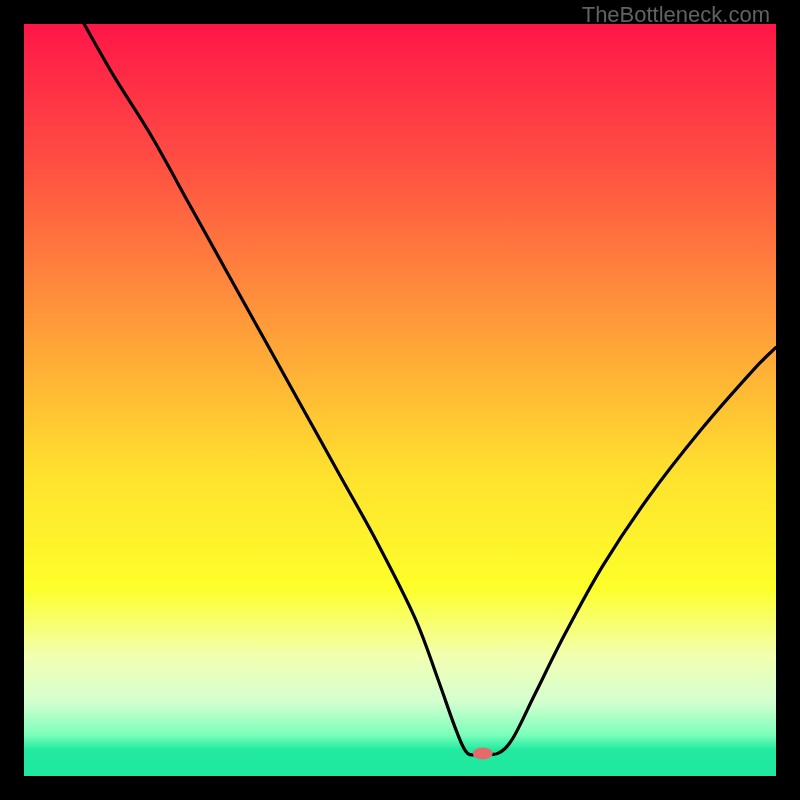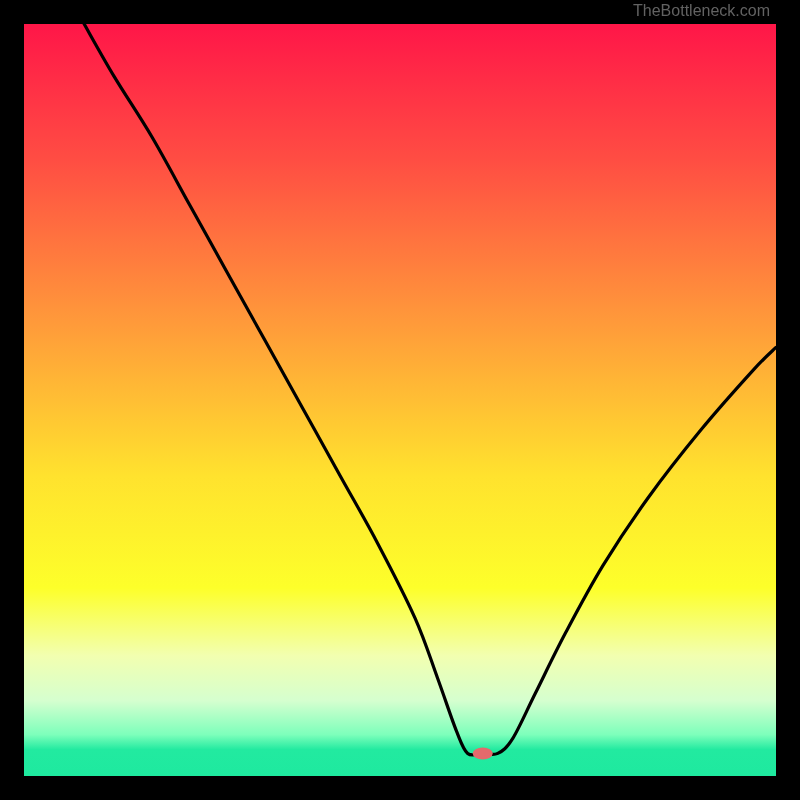--- a/index.html
+++ b/index.html
@@ -17,21 +17,21 @@
     width: 752px;
     height: 752px;
     background: #000;
   }
   .watermark {
     position: absolute;
     top: 2px;
     right: 30px;
     color: #626262;
     font-family: Arial, Helvetica, sans-serif;
-    font-size: 16px;
+    font-size: 22px;
     font-weight: 500;
     letter-spacing: 0px;
   }
   svg {
     display: block;
   }
 </style>
 </head>
 <body>
 

